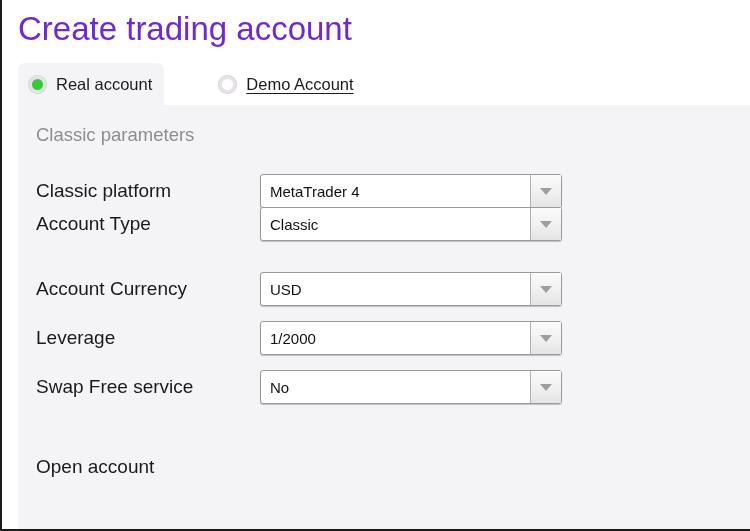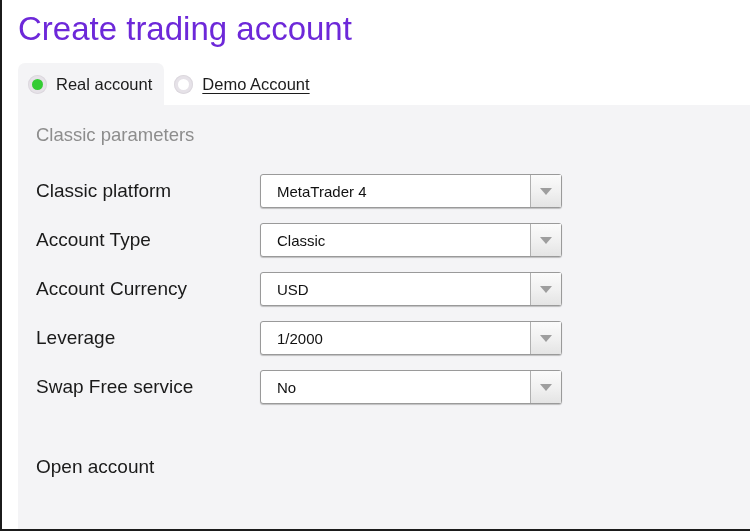--- a/index.html
+++ b/index.html
@@ -35,20 +35,21 @@
   }
 
   
   .tabbar {
     position: absolute;
     left: 16px;
     top: 63px;
     height: 42px;
     display: flex;
     align-items: center;
+    gap: 44px;
   }
   .tab {
     display: flex;
     align-items: center;
     height: 42px;
     padding: 0 12px 0 10px;
     box-sizing: border-box;
     cursor: pointer;
   }
   .tab.active {
@@ -132,21 +133,21 @@
     border-radius: 3px;
     box-shadow: 0 1px 1px rgba(0,0,0,0.22);
     display: flex;
     align-items: stretch;
     cursor: pointer;
   }
   .select .val {
     flex: 1 1 auto;
     display: flex;
     align-items: center;
-    padding-left: 16px;
+    padding-left: 9px;
     font-size: 15px;
     color: #111111;
     white-space: nowrap;
     overflow: hidden;
   }
   .select .arrowbtn {
     flex: none;
     width: 30px;
     border-left: 1px solid #b0b0b0;
     background: linear-gradient(to bottom, #fbfbfb 0%, #f0f0f0 55%, #e4e4e4 100%);
@@ -225,21 +226,21 @@
     <div class="row" style="top:69px">
       <span class="lbl">Classic platform</span>
       <div class="select">
         <span class="val">MetaTrader 4</span>
         <span class="arrowbtn">
             <span class="caret"></span>
           </span>
       </div>
     </div>
 
-    <div class="row" style="top:118px">
+    <div class="row" style="top:102px">
       <span class="lbl">Account Type</span>
       <div class="select">
         <span class="val">Classic</span>
         <span class="arrowbtn">
             <span class="caret"></span>
           </span>
       </div>
     </div>
 
     <div class="row" style="top:167px">

